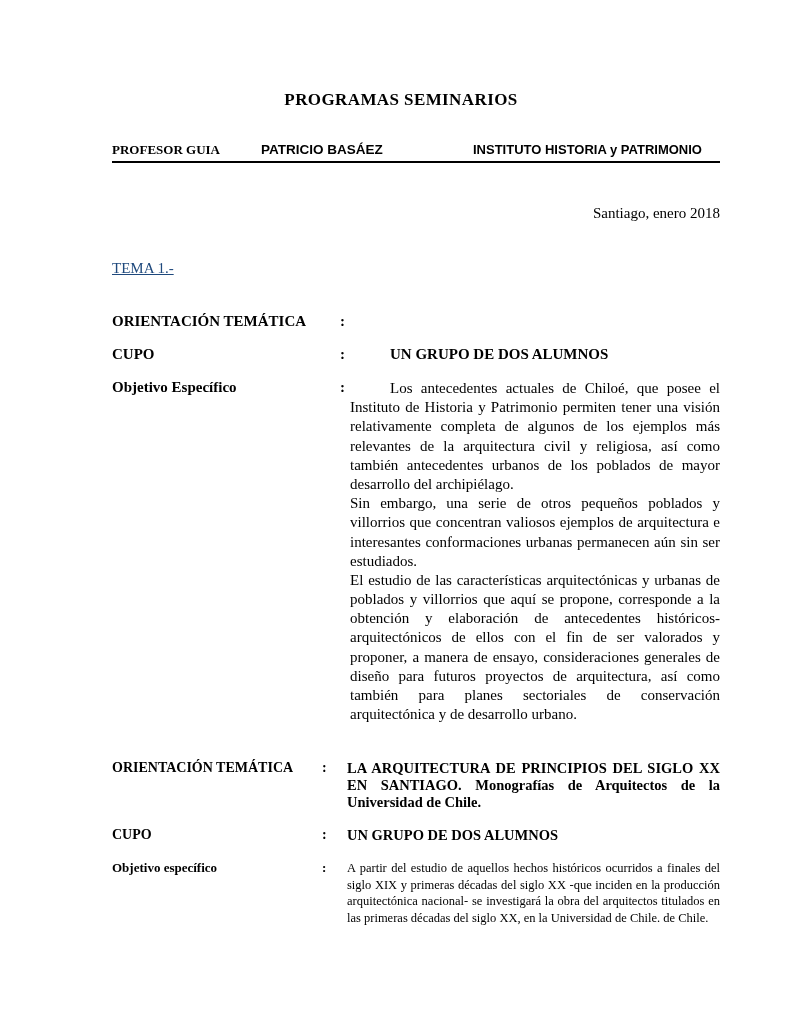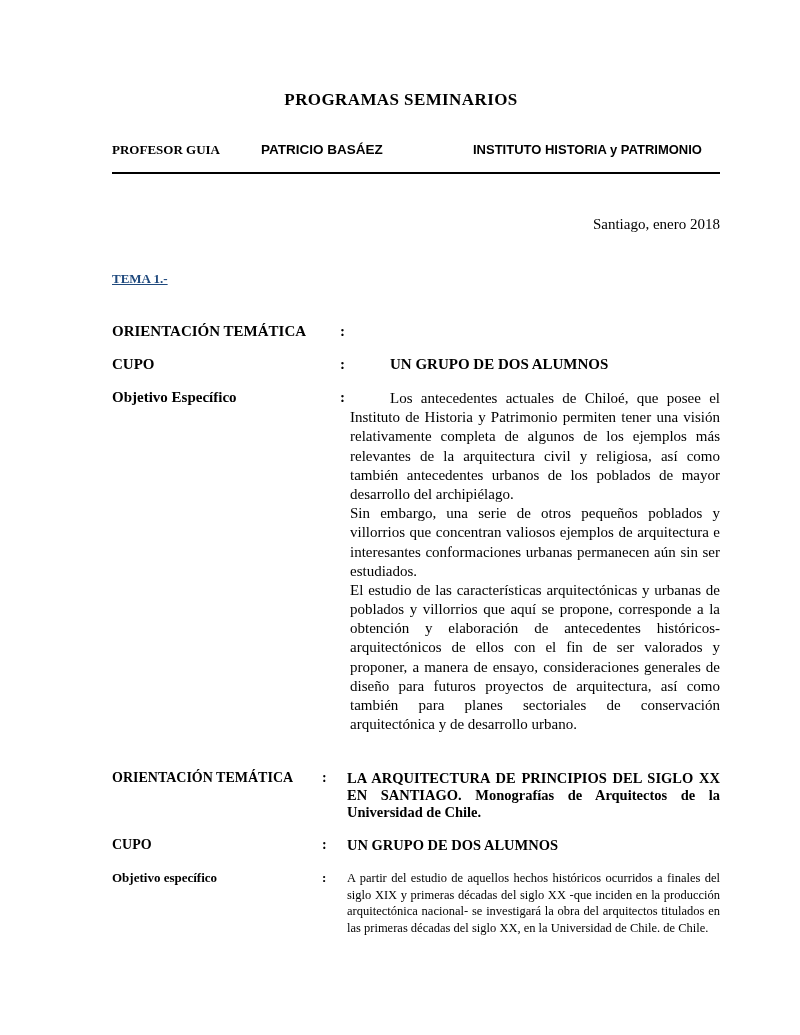--- a/index.html
+++ b/index.html
@@ -13,30 +13,30 @@
   .page { width: 800px; height: 762px; padding: 90px 80px 0 112px; }
 
   .doc-title {
     font-size: 17px; font-weight: bold; text-align: center;
     letter-spacing: .4px; margin-left: -30px;
   }
 
   .prof-line {
     display: flex; align-items: baseline;
     border-bottom: 2px solid #000;
-    padding-bottom: 14px; margin-top: 32px;
+    padding-bottom: 3px; margin-top: 32px;
   }
   .prof-label { font-size: 13px; font-weight: bold; width: 149px; }
   .prof-name  { font-family: "Liberation Sans", sans-serif; font-size: 13.5px; font-weight: bold; width: 212px; }
   .prof-inst  { font-family: "Liberation Sans", sans-serif; font-size: 13px; font-weight: bold; flex: 1; }
 
   .date-line { text-align: right; font-size: 15px; margin-top: 42px; }
 
   .tema-heading {
-    font-size: 13px; font-weight: bold; text-decoration: underline;
+    font-size: 15px; font-weight: normal; text-decoration: underline;
     margin-top: 38px; color: #1F497D;
   }
 
   .row { display: grid; margin-top: 16px; }
   .row.t1     { grid-template-columns: 228px 50px 1fr; }
   .row.t1-obj { grid-template-columns: 228px 10px 1fr; }
   .row.t2     { grid-template-columns: 210px 25px 1fr; }
   .row.first  { margin-top: 36px; }
 
   .lbl   { font-weight: bold; font-size: 15px; }

